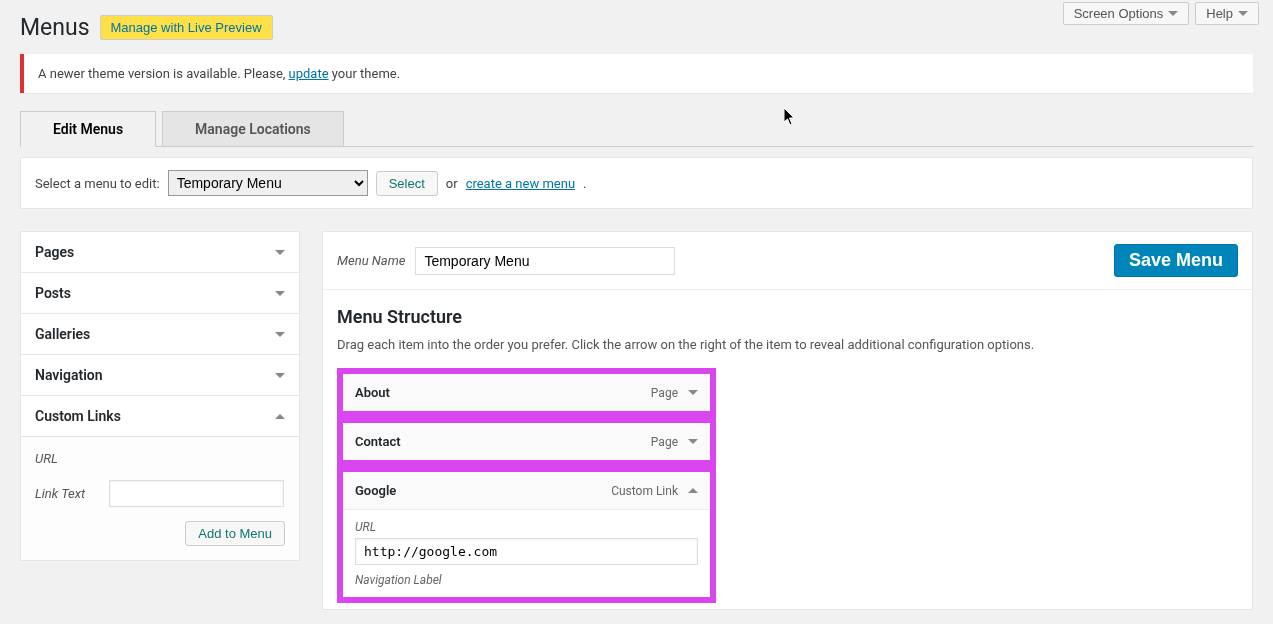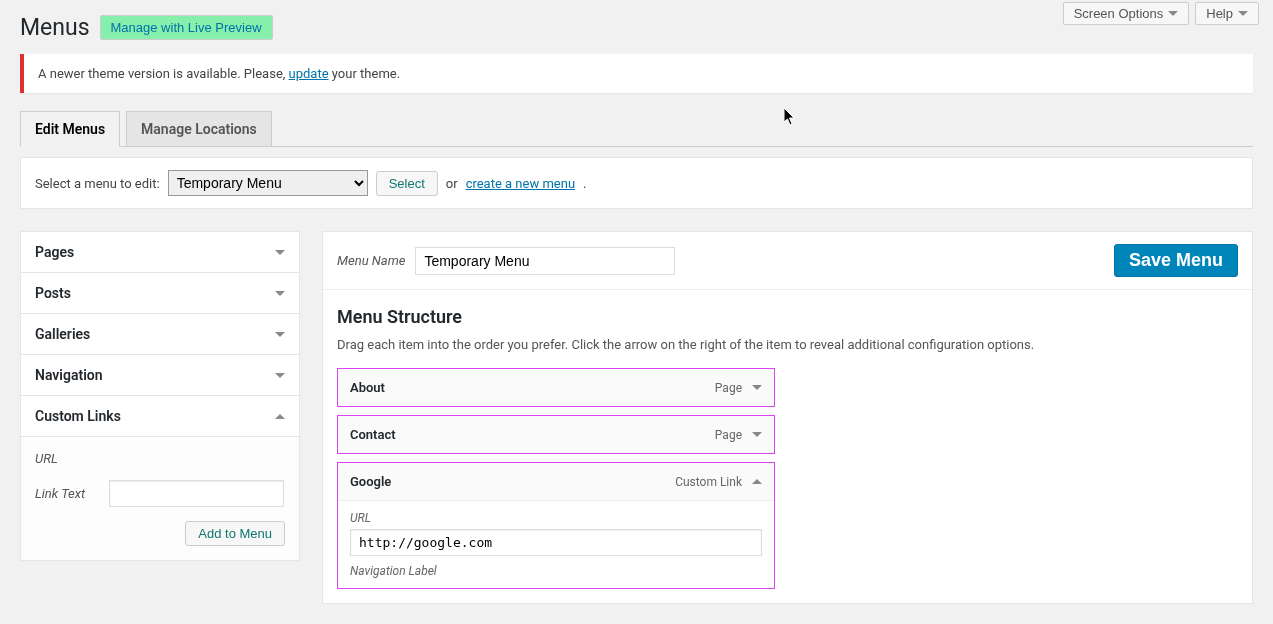--- a/index.html
+++ b/index.html
@@ -2,25 +2,25 @@
 <html><head>
 <meta charset="utf-8">
 <style>
 * { box-sizing: border-box; margin: 0; padding: 0; }
 body { font-family: -apple-system, BlinkMacSystemFont, "Segoe UI", Roboto, sans-serif; font-size: 13px; color: #444; background: #f1f1f1; width: 1273px; }
 .top-actions { position: absolute; top: 2px; right: 14px; display: flex; gap: 6px; padding-left: 30px; }
 .top-btn { background: #f7f7f7; border: 1px solid #ccc; padding: 3px 10px; font-size: 13px; color: #555; cursor: pointer; display: flex; align-items: center; gap: 5px; border-radius: 2px; }
 .content { padding: 0 20px; }
 .header-row { display: flex; align-items: center; gap: 10px; padding: 14px 0 8px 0; }
 h1 { font-size: 23px; font-weight: 400; color: #23282d; }
-.live-preview { color: #0073aa; border: 1px solid #ccc; background: #86efac; padding: 4px 10px; font-size: 13px; cursor: pointer; border-radius: 2px; }
+.live-preview { color: #0073aa; border: 1px solid #ccc; background: #fde047; padding: 4px 10px; font-size: 13px; cursor: pointer; border-radius: 2px; }
 .notice { border-left: 4px solid #dc3232; background: #fff; padding: 12px 14px; margin: 5px 0 18px 0; box-shadow: 0 1px 1px rgba(0,0,0,.04); }
 .notice a { color: #0073aa; text-decoration: underline; }
 .tabs { display: flex; border-bottom: 1px solid #ccc; margin-bottom: 10px; }
-.tab { padding: 9px 14px; border: 1px solid #ccc; border-bottom: none; margin-right: 6px; font-size: 14px; font-weight: 600; color: #555; background: #e5e5e5; cursor: pointer; }
+.tab { padding: 9px 32px; border: 1px solid #ccc; border-bottom: none; margin-right: 6px; font-size: 14px; font-weight: 600; color: #555; background: #e5e5e5; cursor: pointer; }
 .tab.active { background: #f1f1f1; border-bottom: 1px solid #f1f1f1; margin-bottom: -1px; color: #000; }
 .select-row { background: #fff; border: 1px solid #e5e5e5; padding: 12px 14px; display: flex; align-items: center; gap: 8px; margin-bottom: 22px; }
 .select-row select { padding: 2px 4px; font-size: 14px; width: 200px; height: 26px; border: 1px solid #999; }
 .btn { background: #f7f7f7; border: 1px solid #ccc; padding: 4px 12px; font-size: 13px; color: #0f766e; cursor: pointer; border-radius: 3px; }
 .select-row a { color: #0073aa; text-decoration: underline; }
 .main-cols { display: flex; gap: 22px; }
 .left-col { width: 280px; }
 .right-col { flex: 1; border: 1px solid #e5e5e5; background: #fff; }
 .acc-item { background: #fff; border: 1px solid #e5e5e5; margin-bottom: 0; }
 .acc-hdr { display: flex; justify-content: space-between; align-items: center; padding: 12px 14px; font-weight: 600; font-size: 14px; color: #23282d; cursor: pointer; border-bottom: 1px solid #e5e5e5; }
@@ -31,21 +31,21 @@
 .frow input { border: 1px solid #ddd; padding: 5px 8px; font-family: Menlo, monospace; font-size: 13px; width: 175px; box-shadow: inset 0 1px 2px rgba(0,0,0,.07); }
 .add-wrap { text-align: right; }
 .menu-header { display: flex; align-items: center; justify-content: space-between; padding: 12px 14px; border-bottom: 1px solid #eee; background: #fff; }
 .menu-name-wrap { display: flex; align-items: center; gap: 10px; }
 .menu-name-wrap label { font-style: italic; font-size: 13px; color: #555; }
 .menu-name-wrap input { border: 1px solid #ddd; padding: 5px 8px; font-size: 14px; width: 260px; }
 .save-btn { background: #0085ba; border: 1px solid #0073aa; color: #fff; padding: 5px 14px; font-size: 18px; font-weight: 600; border-radius: 3px; cursor: pointer; }
 .struct { padding: 16px 14px 6px 14px; }
 .struct h2 { font-size: 18px; font-weight: 600; color: #23282d; margin-bottom: 10px; }
 .struct p { font-size: 13px; color: #555; margin-bottom: 16px; }
-.mitem { border: 1px solid #d946ef; width: 438px; margin-bottom: 8px; background: #fff; }
+.mitem { border: 6px solid #d946ef; width: 379px; margin-bottom: 0; background: #fff; }
 .mitem-hdr { display: flex; align-items: center; justify-content: space-between; padding: 11px 12px; background: #fafafa; }
 .mitem-hdr .mtitle { font-weight: 600; font-size: 13px; color: #23282d; }
 .mitem-hdr .mtype { font-size: 12px; color: #666; display: flex; align-items: center; gap: 10px; }
 .mitem-body { padding: 10px 12px 6px 12px; border-top: 1px solid #eee; background: #fff; }
 .mitem-body .lbl { font-style: italic; font-size: 12px; color: #666; margin-bottom: 4px; display: block; }
 .mitem-body input { width: 100%; border: 1px solid #ddd; padding: 5px 8px; font-family: Menlo, monospace; font-size: 13px; margin-bottom: 8px; box-shadow: inset 0 1px 2px rgba(0,0,0,.07); }
 .tri-down, .tri-up { width: 0; height: 0; border-left: 5px solid transparent; border-right: 5px solid transparent; display: inline-block; }
 .tri-down { border-top: 5px solid #888; }
 .tri-up { border-bottom: 5px solid #888; }
 .cursor { position: absolute; left: 784px; top: 108px; width: 12px; height: 18px; pointer-events: none; }

